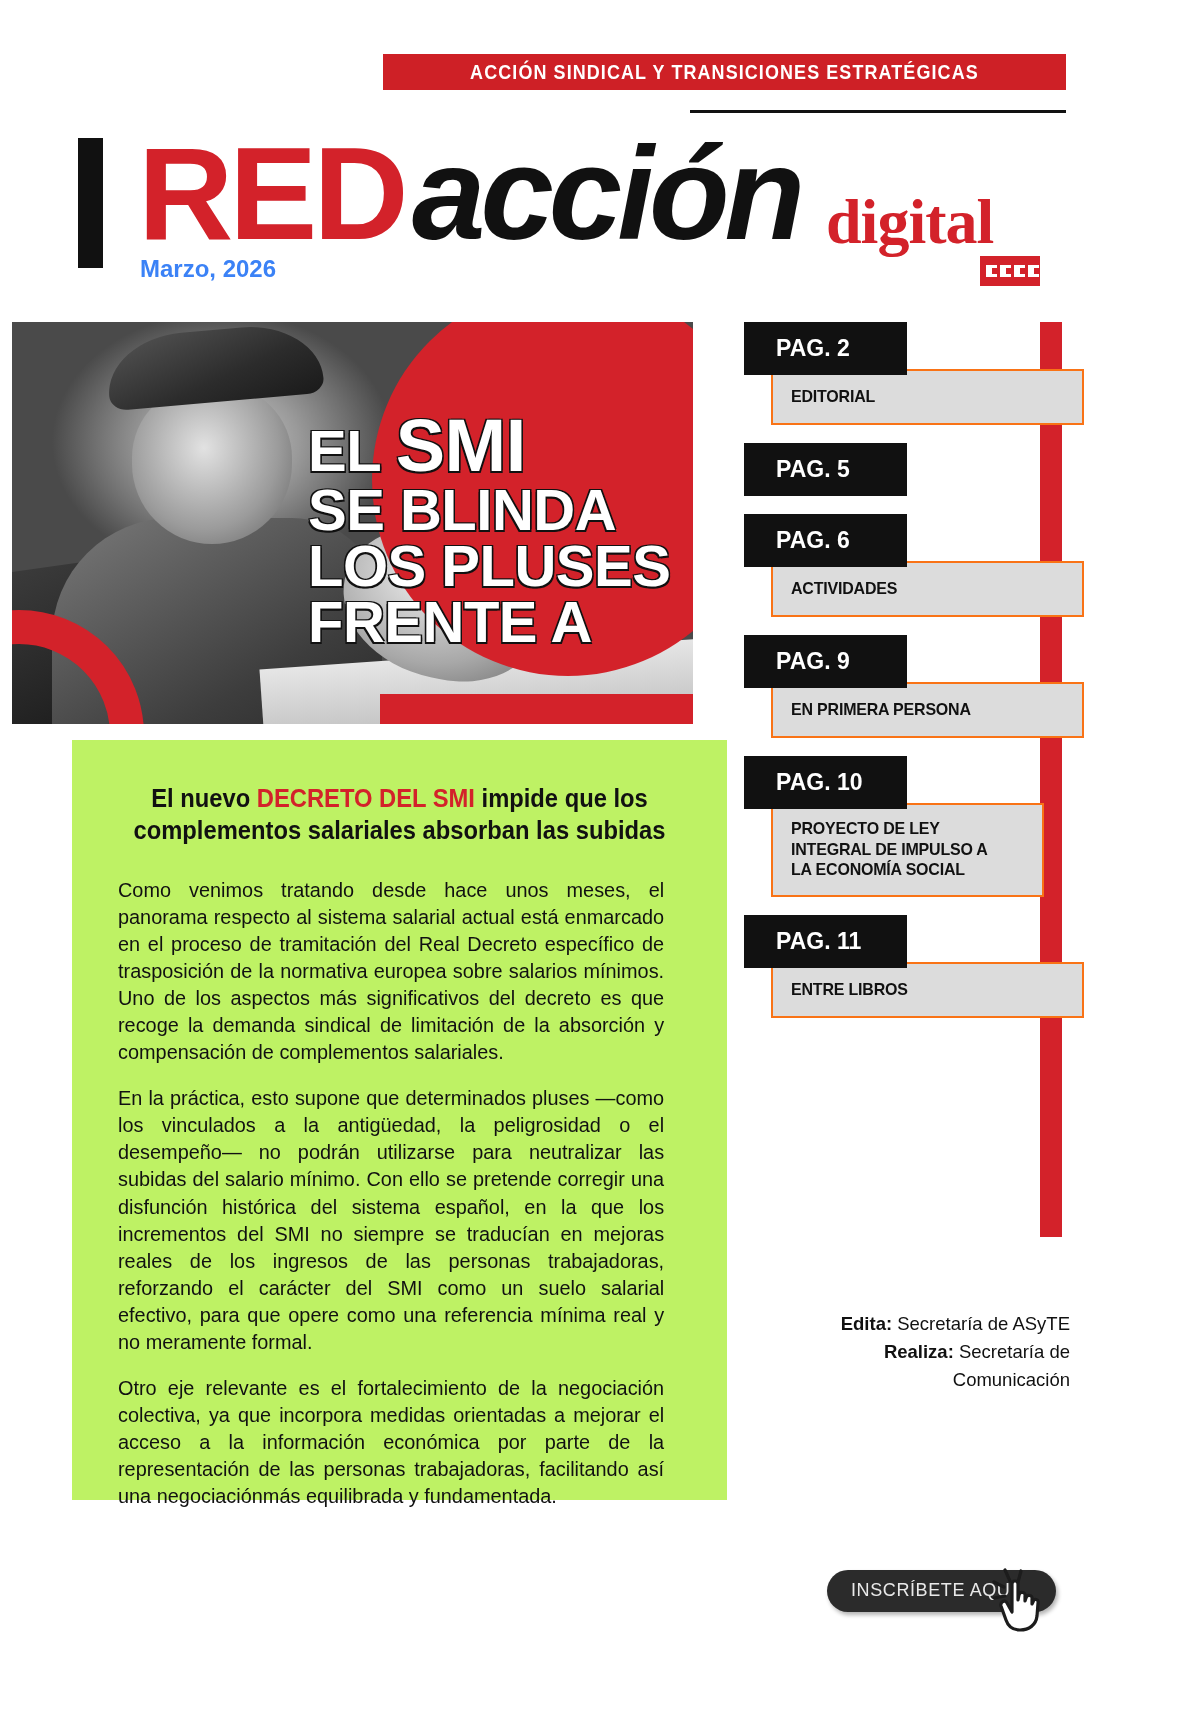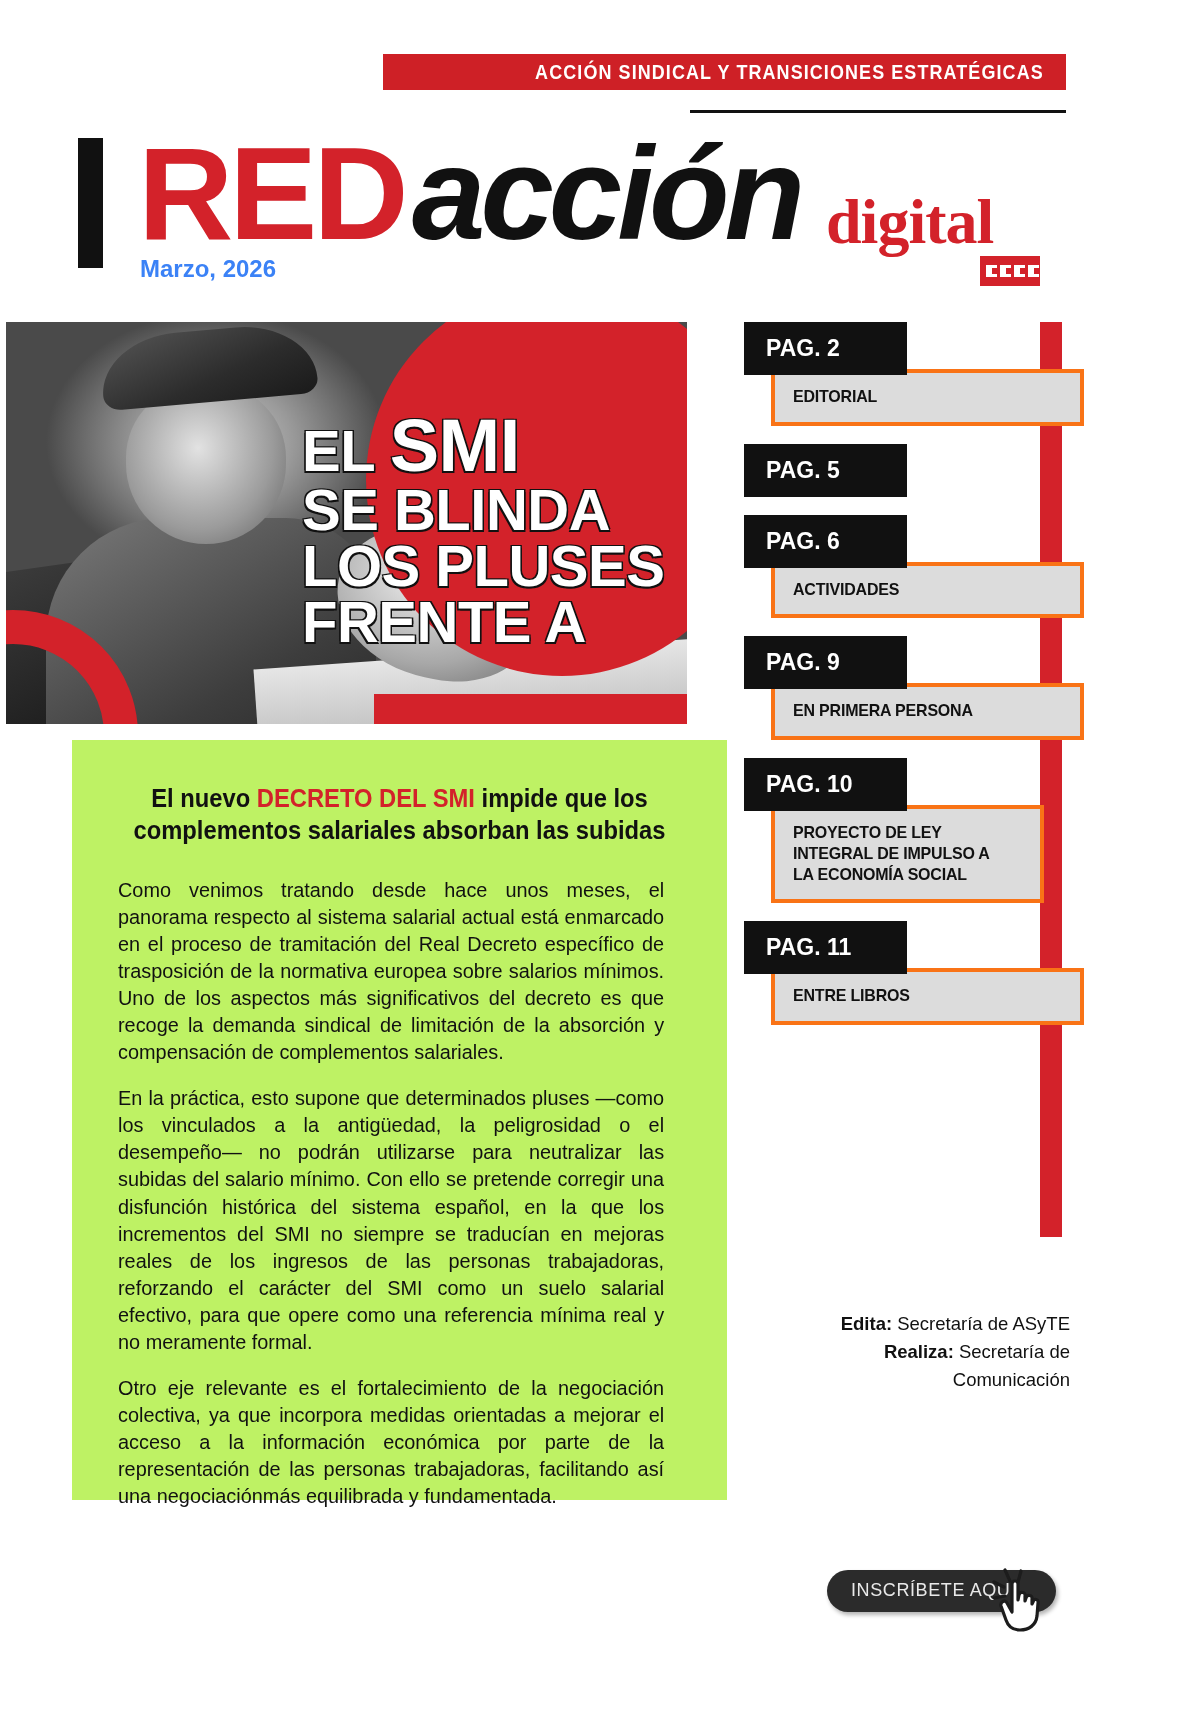--- a/index.html
+++ b/index.html
@@ -8,21 +8,21 @@
     background:#ffffff;
     font-family:"Liberation Sans", sans-serif;
     position:relative;
     overflow:hidden;
   }
 
   
   #topbar {
     position:absolute; left:383px; top:54px; width:683px; height:36px;
     background:#ce2026;
-    display:flex; align-items:center; justify-content:flex-end;
+    display:flex; align-items:center; justify-content:center;
   }
   #topbar .txt {
     color:#fff; font-weight:bold; font-size:19.5px;
     letter-spacing:1.2px;
     font-family:"Liberation Sans Narrow","Liberation Sans",sans-serif;
     transform:scaleX(0.92); transform-origin:center;
     white-space:nowrap;
   }
   #topbar-underline {
     position:absolute; left:690px; top:110px; width:376px; height:3px;
@@ -69,21 +69,21 @@
   }
   #ccoo .c::after{
     content:""; position:absolute; right:-0px; top:3px;
     width:5px; height:6px; background:#d3222a;
   }
   #ccoo .c1{ left:6px; } #ccoo .c2{ left:20px; }
   #ccoo .c3{ left:34px; } #ccoo .c4{ left:48px; }
 
   
   #hero {
-    position:absolute; left:6px; top:322px; width:681px; height:402px;
+    position:absolute; left:12px; top:322px; width:681px; height:402px;
     overflow:hidden;
     background:#8d8d8d;
   }
   
   #hero .photo {
     position:absolute; inset:0;
     background:
       radial-gradient(ellipse 170px 130px at 210px 120px, #cfcfcf 0%, #9a9a9a 45%, #6f6f6f 75%, #4a4a4a 100%),
       radial-gradient(ellipse 260px 200px at 470px 330px, #d8d8d8 0%, #a5a5a5 55%, #6a6a6a 100%),
       linear-gradient(170deg,#d9d9d9 0%, #b5b5b5 22%, #8f8f8f 48%, #6a6a6a 74%, #3f3f3f 100%);
@@ -174,29 +174,29 @@
   #toc-spine {
     position:absolute; left:296px; top:0; width:22px; height:915px;
     background:#d3222a;
   }
   .toc-item { position:relative; margin-bottom:18px; }
   .toc-tab {
     position:relative; z-index:3;
     display:inline-block;
     background:#111; color:#fff;
     font-weight:bold; font-size:23px;
-    padding:13px 42px 13px 22px;
+    padding:13px 42px 13px 32px;
     min-width:163px;
     font-family:"Liberation Sans",sans-serif;
   }
   .toc-body {
     position:relative; z-index:2;
     margin-left:27px; margin-top:-6px;
     background:#dcdcdc;
-    border:4px solid #f97316;
+    border:2px solid #f97316;
     padding:14px 16px 14px 18px;
     min-height:56px;
     display:flex; align-items:center;
   }
   .toc-body .label {
     font-weight:bold; color:#111; font-size:17px; line-height:1.22;
     letter-spacing:-0.2px;
     font-family:"Liberation Sans Narrow","Liberation Sans",sans-serif;
     transform:scaleX(0.94); transform-origin:left center;
     white-space:pre-line;

